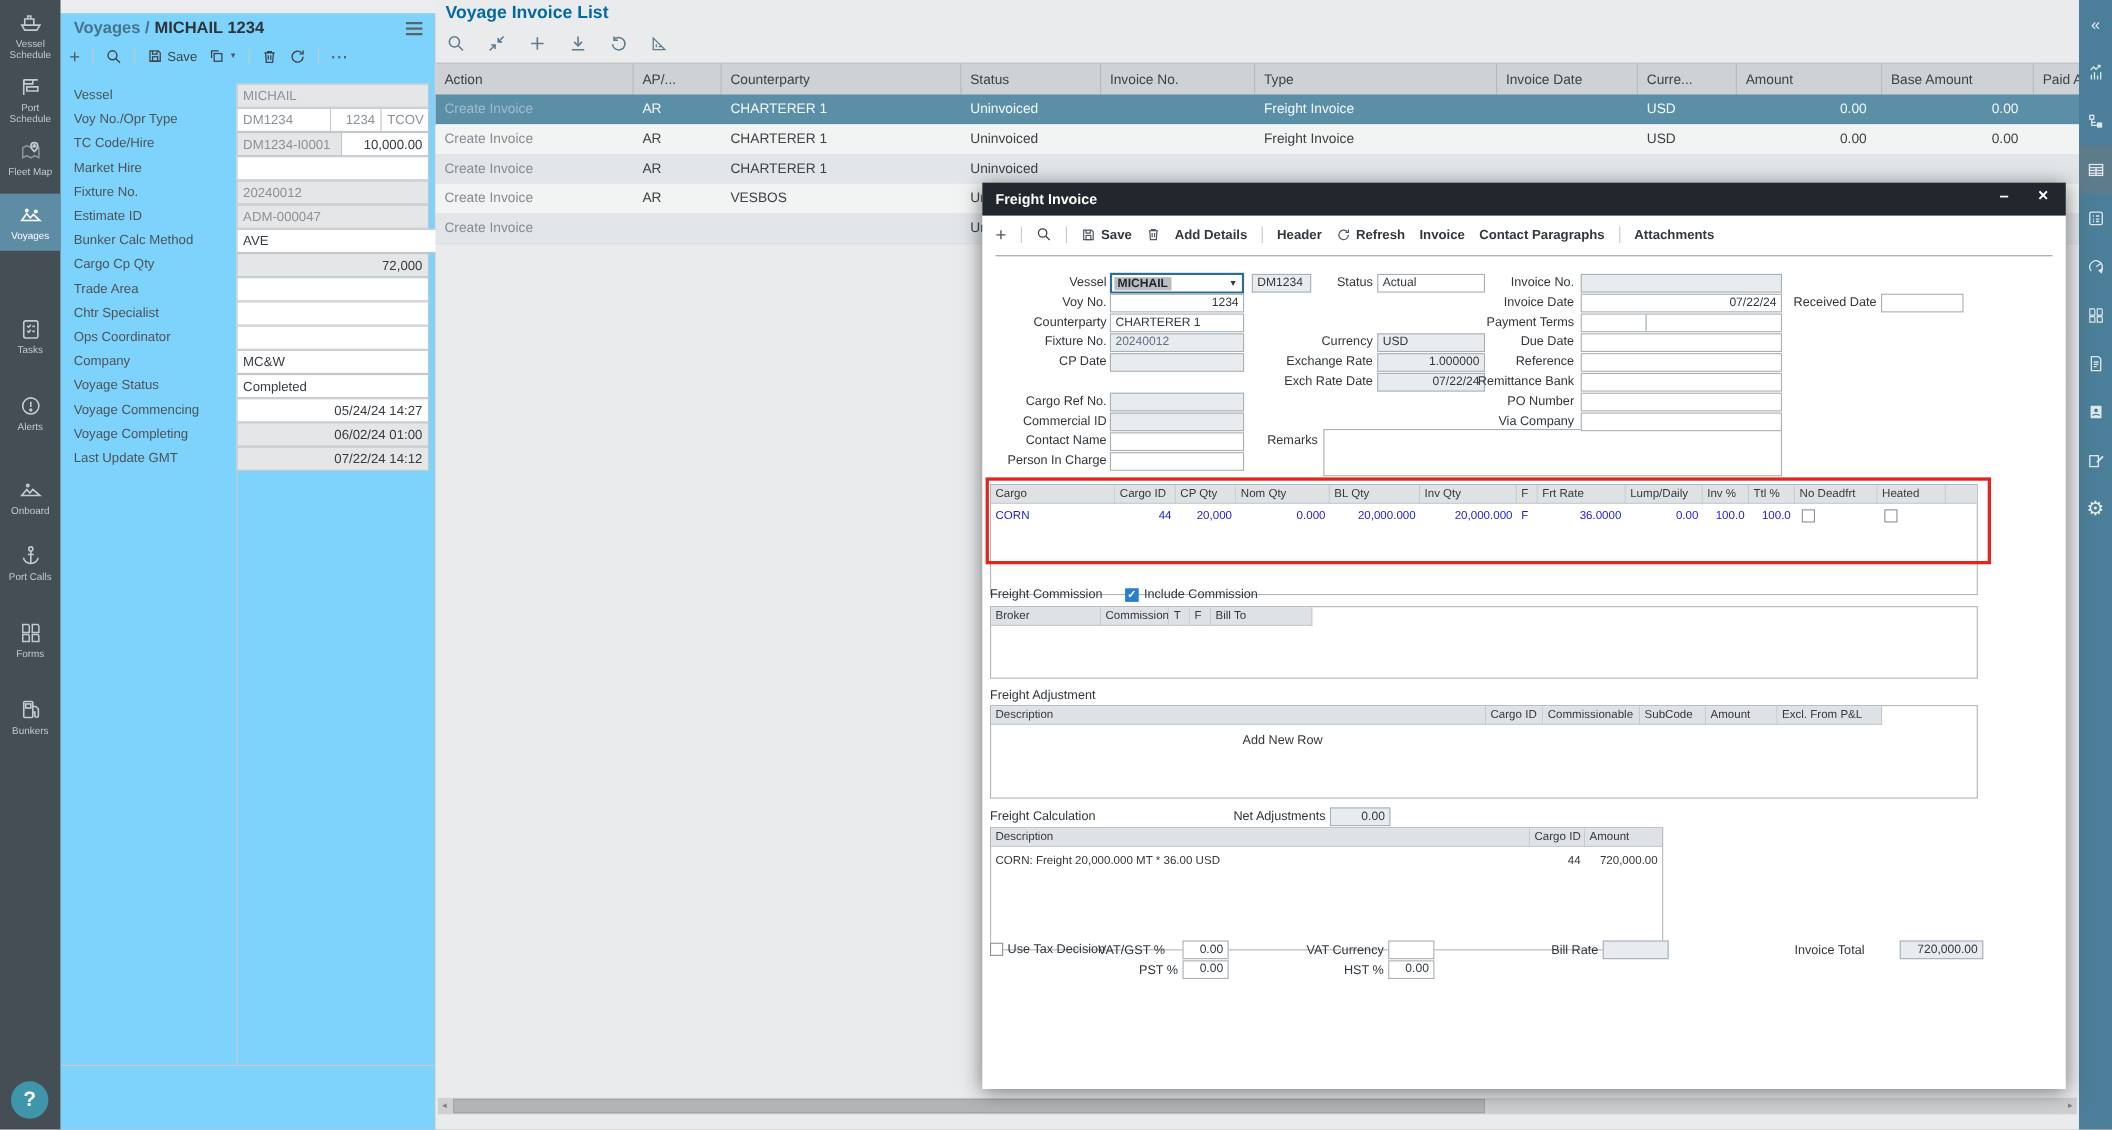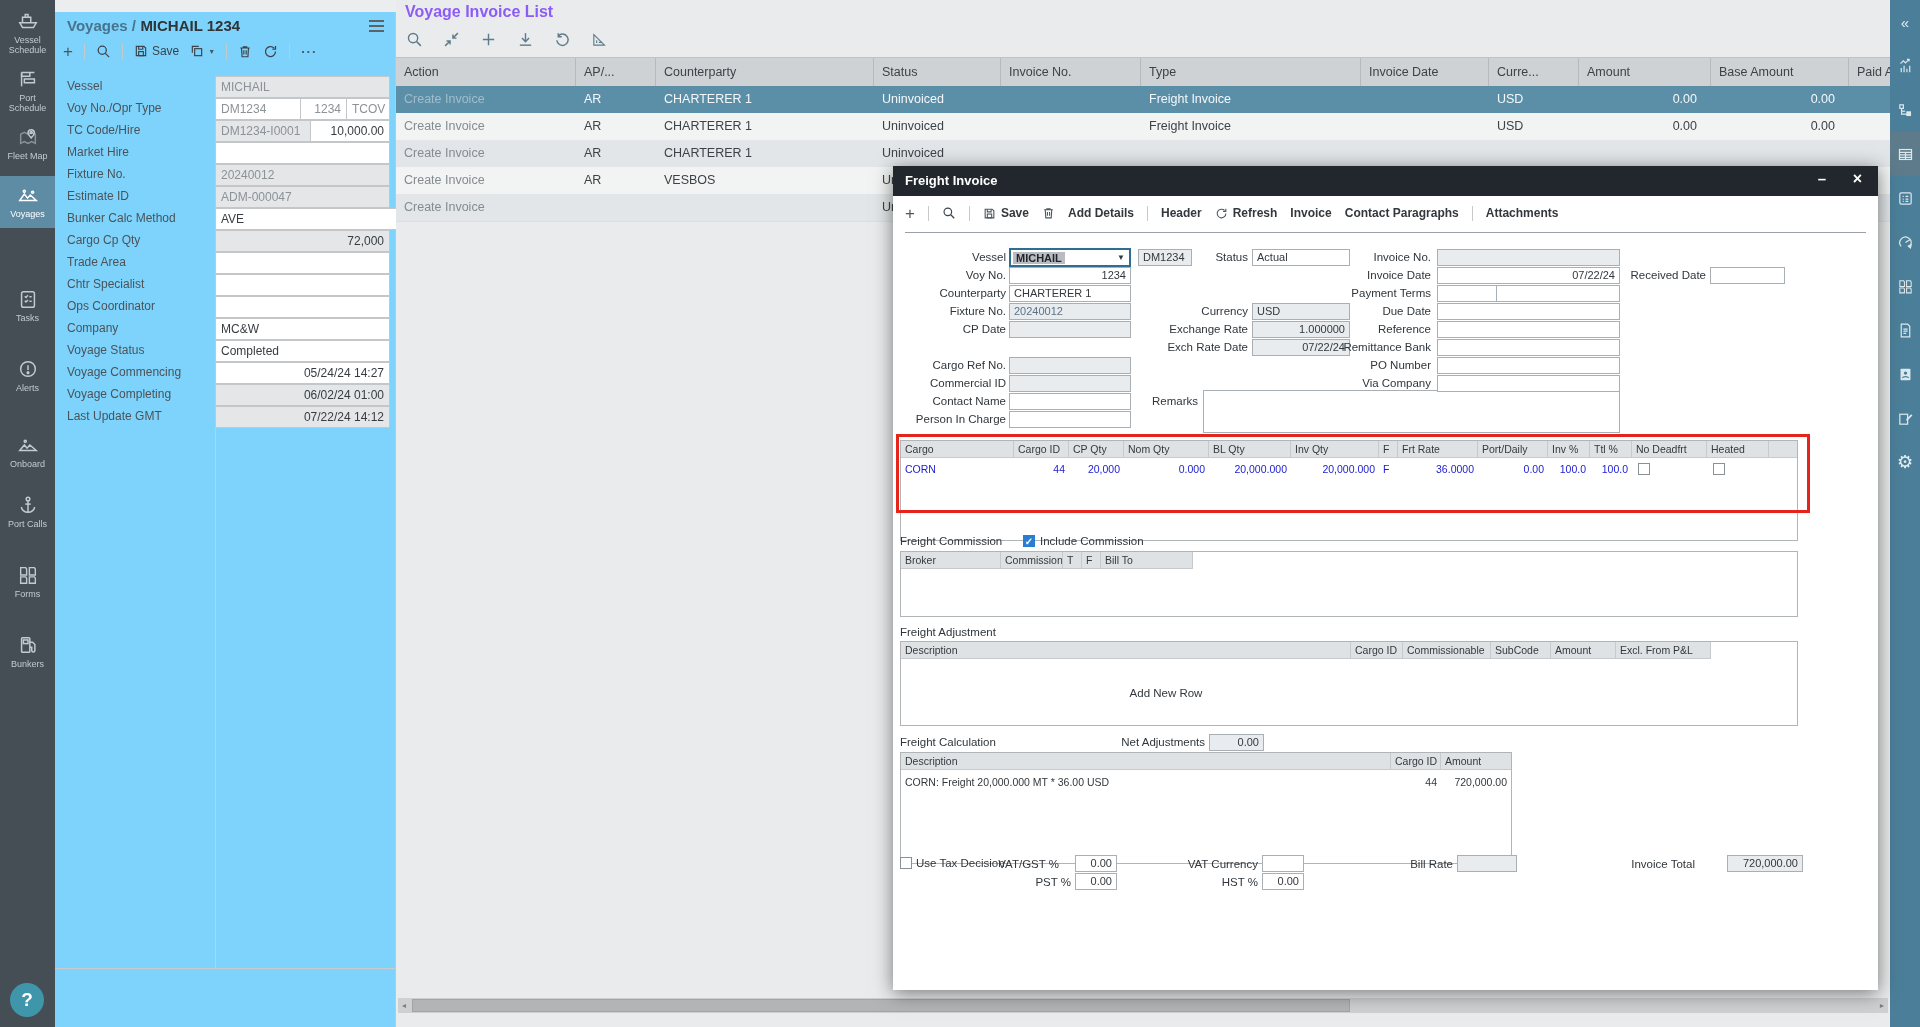--- a/index.html
+++ b/index.html
@@ -40,21 +40,21 @@
           white-space:nowrap;overflow:hidden;}
   .vbox{position:absolute;top:0;height:22px;box-sizing:border-box;border:1px solid #c3c7ca;
         background:#fff;font-size:12px;line-height:20px;padding:0 5px;color:#363c41;
         white-space:nowrap;overflow:hidden;}
   .vbox.ro{background:#e4e6e8;}
   .vbox.gtx{color:#8b9298;}
   .vbox.rt{text-align:right;}
 
   
   .main{position:absolute;left:396px;top:0;width:1494px;height:1027px;background:#eaebec;}
-  .main-title{position:absolute;left:9px;top:3px;font-size:16px;font-weight:bold;color:#8b5cf6;}
+  .main-title{position:absolute;left:9px;top:3px;font-size:16px;font-weight:bold;color:#0369a1;}
   .main-toolbar{position:absolute;left:10px;top:27px;height:24px;display:flex;gap:20px;
                 align-items:center;color:#5d7b8b;}
   .mt-btn{cursor:pointer;color:#5d7b8b;}
 
   .ihead{position:absolute;left:0;top:57px;width:1494px;height:28px;background:#ced2d4;
          border-top:1px solid #bfc3c6;border-bottom:1px solid #a8adb0;}
   .hcel{position:absolute;top:0;height:28px;line-height:28px;font-size:12.5px;color:#3c4347;
         padding-left:8px;box-sizing:border-box;border-right:1px solid #b6babd;
         white-space:nowrap;overflow:hidden;cursor:pointer;}
   .irow{position:absolute;left:0;width:1494px;height:27px;border-bottom:1px solid #dcdfe1;cursor:pointer;}
@@ -117,21 +117,21 @@
   .gh{position:absolute;top:0;height:17px;line-height:17px;background:#dfe2e5;color:#35393d;
       font-size:10.5px;padding-left:4px;box-sizing:border-box;border-right:1px solid #c6cacd;
       border-bottom:1px solid #c6cacd;white-space:nowrap;overflow:hidden;cursor:pointer;}
   .gc{position:absolute;height:17px;line-height:17px;font-size:10.5px;color:#1b1bd0;
       padding:0 4px;box-sizing:border-box;white-space:nowrap;overflow:hidden;}
   .gc.rt{text-align:right;}
   .gc.dk{color:#33383d;}
   .red-annot{position:absolute;left:3px;top:268px;width:908px;height:73px;border:3px solid #e5251b;
              z-index:30;pointer-events:none;}
   .sect-lbl{position:absolute;font-size:11.5px;color:#30363b;font-weight:normal;}
-  .link{color:#2a6b9b;cursor:pointer;margin-top:20px;}
+  .link{color:#2a6b9b;cursor:pointer;}
   .cb{position:absolute;width:12px;height:12px;box-sizing:border-box;border:1px solid #8a9196;
       background:#fff;cursor:pointer;}
   .cb.checked{background:#2a7ed2;border-color:#2a7ed2;color:#fff;font-size:10px;line-height:12px;
               text-align:center;font-weight:bold;}
 </style>
 </head>
 <body>
 
 <div class="app">
 
@@ -661,21 +661,21 @@
 
     <div class="grid" style="left:7px;top:274px;width:898px;height:101px">
       <span class="gh" style="left:0;width:113px">Cargo</span>
       <span class="gh" style="left:113px;width:55px">Cargo ID</span>
       <span class="gh" style="left:168px;width:55px">CP Qty</span>
       <span class="gh" style="left:223px;width:85px">Nom Qty</span>
       <span class="gh" style="left:308px;width:82px">BL Qty</span>
       <span class="gh" style="left:390px;width:88px">Inv Qty</span>
       <span class="gh" style="left:478px;width:19px">F</span>
       <span class="gh" style="left:497px;width:80px">Frt Rate</span>
-      <span class="gh" style="left:577px;width:70px">Port/Daily</span>
+      <span class="gh" style="left:577px;width:70px">Lump/Daily</span>
       <span class="gh" style="left:647px;width:42px">Inv %</span>
       <span class="gh" style="left:689px;width:42px">Ttl %</span>
       <span class="gh" style="left:731px;width:75px">No Deadfrt</span>
       <span class="gh" style="left:806px;width:62px">Heated</span>
       <span class="gh" style="left:868px;width:28px;border-right:none"></span>
 
       <span class="gc" style="left:0;top:20px;width:113px">CORN</span>
       <span class="gc rt" style="left:113px;top:20px;width:55px">44</span>
       <span class="gc rt" style="left:168px;top:20px;width:55px">20,000</span>
       <span class="gc rt" style="left:223px;top:20px;width:85px">0.000</span>

